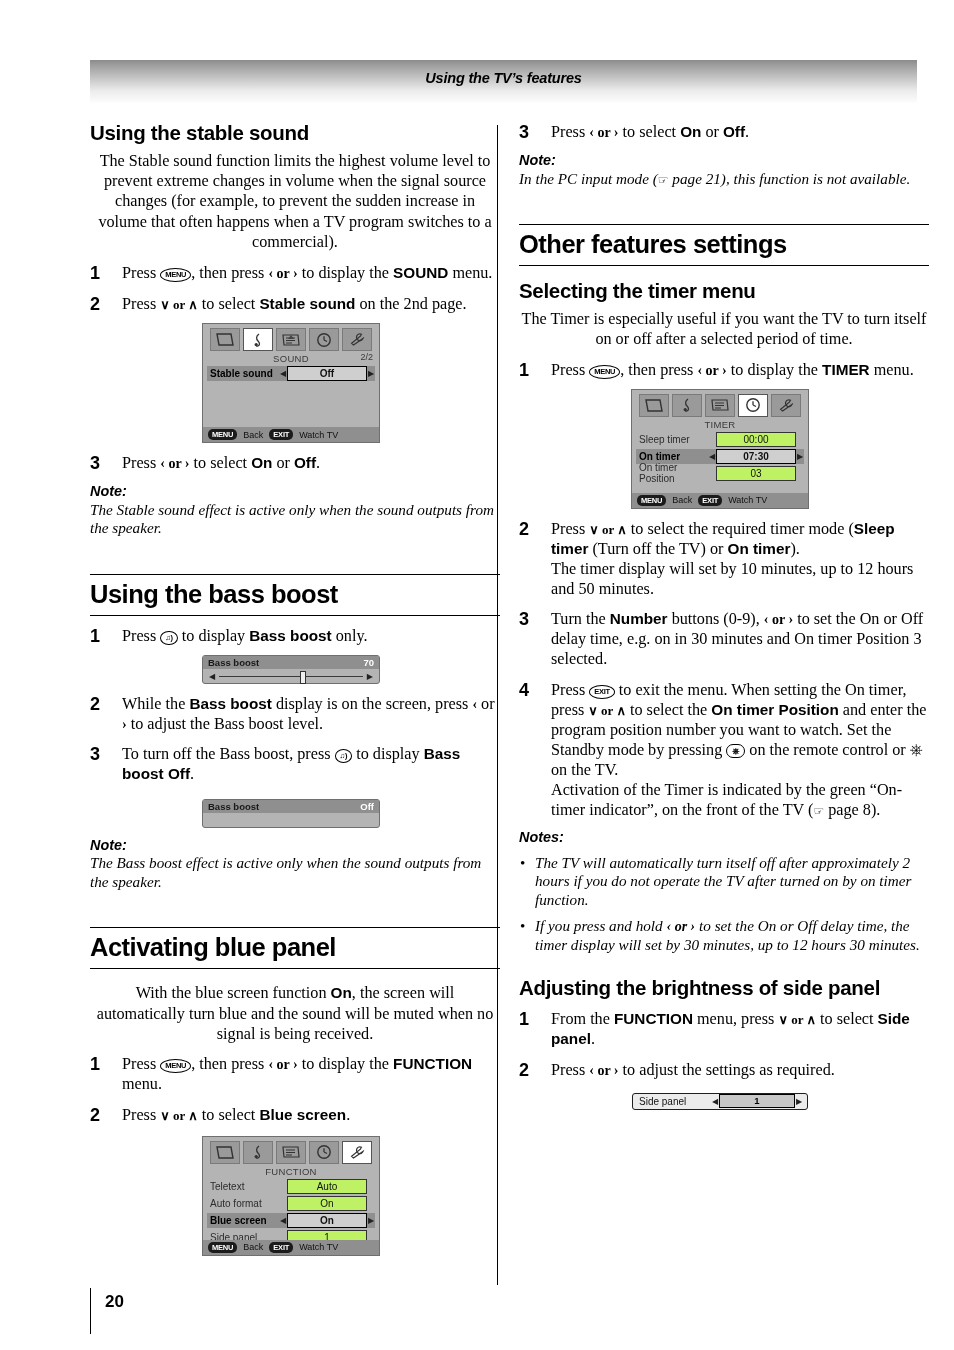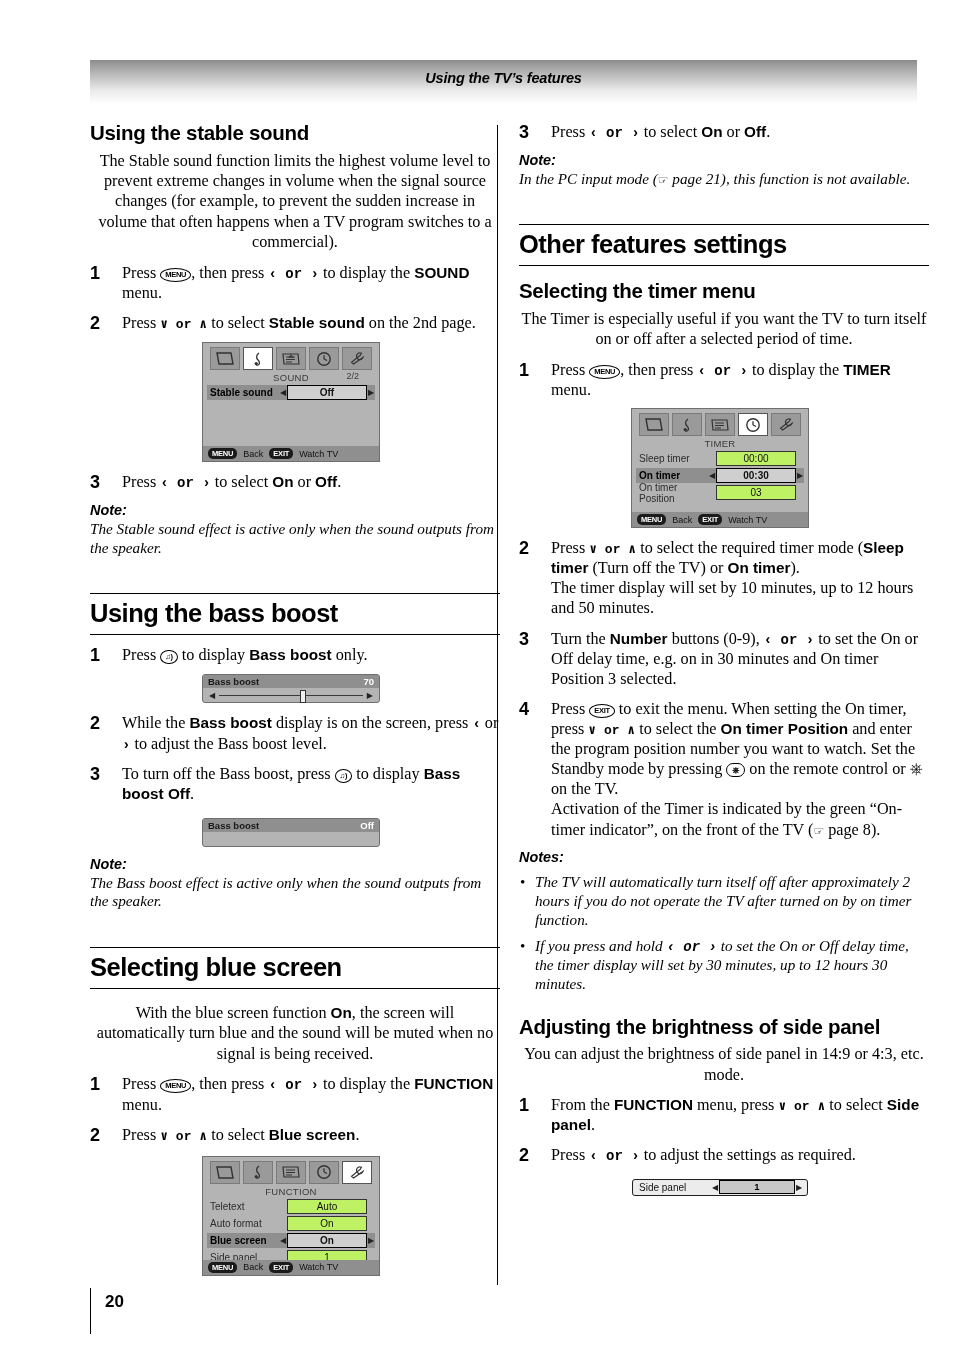--- a/index.html
+++ b/index.html
@@ -69,22 +69,22 @@
   .b{font-family:"Liberation Sans", sans-serif;font-weight:bold;font-size:15.3px;}
 
   
   .key{
     display:inline-block;border:1.4px solid #000;border-radius:50%;
     font-family:"Liberation Sans", sans-serif;font-weight:bold;
     font-size:7.5px;line-height:12px;height:12px;padding:0 4px;
     vertical-align:1px;letter-spacing:-0.3px;
   }
   .key-oval{border-radius:7px;padding:0 5px;font-size:9px;}
-  .arr{font-family:Liberation Mono, monospace;font-weight:bold;font-size:14px;}
-  .arrv{font-family:Liberation Mono, monospace;font-weight:bold;font-size:13px;}
+  .arr{font-family:Liberation Serif, serif;font-weight:bold;font-size:14px;}
+  .arrv{font-family:Liberation Serif, serif;font-weight:bold;font-size:13px;}
   .hand{font-family:"DejaVu Sans",sans-serif;font-size:12px;}
 
   
   .note{margin-top:9px;font-style:italic;font-size:15.2px;line-height:1.22;}
   .note-label{
     font-family:"Liberation Sans", sans-serif;
     font-weight:bold;font-style:italic;font-size:14.4px;display:block;
   }
   .note-list{margin:0;padding:0;list-style:none;}
   .note-list li{
@@ -109,21 +109,21 @@
     width:28px;height:21px;background:#9a9a9a;border:1px solid #7a7a7a;
     display:flex;align-items:center;justify-content:center;
   }
   .osd-icon.active{background:#ffffff;border-color:#555;}
   .osd-icon svg{display:block;}
   .osd-titlerow{
     display:flex;align-items:center;justify-content:center;position:relative;
     height:13px;font-size:9.5px;color:#3a3a3a;
   }
   .osd-title{font-size:9.5px;letter-spacing:0.3px;}
-  .osd-page{position:absolute;right:20px;top:0px;font-size:9px;}
+  .osd-page{position:absolute;right:6px;top:0px;font-size:9px;}
   .osd-caret{
     position:absolute;left:50%;top:11px;margin-left:-3px;
     width:0;height:0;border-left:3px solid transparent;border-right:3px solid transparent;
     border-bottom:4px solid #444;
   }
   .osd-rows{padding:1px 4px 0 4px;}
   .osd-row{
     display:flex;align-items:center;height:15px;margin-bottom:2px;position:relative;
   }
   .osd-row .lbl{font-size:10px;flex:1;padding-left:3px;color:#2c2c2c;}
@@ -325,21 +325,21 @@
       </div>
     </div>
 
     <div class="note">
       <span class="note-label">Note:</span>
       <span>The Bass boost effect is active only when the sound outputs from the speaker.</span>
     </div>
 
     <div class="gap-l"></div>
 
-    <h1 class="sec">Selecting blue screen</h1>
+    <h1 class="sec">Activating blue panel</h1>
 
     <div style="height:14px"></div>
     <p class="body"><span>With the blue screen function </span><span class="b">On</span><span>, the screen will automatically turn blue and the sound will be muted when no signal is being received.</span></p>
 
     <div class="step">
       <div class="num">1</div>
       <div class="txt"><span>Press </span><span class="key">MENU</span><span>, then press </span><span class="arr">‹ or ›</span><span> to display the </span><span class="b">FUNCTION</span><span> menu.</span></div>
     </div>
 
     <div class="step">
@@ -479,21 +479,21 @@
       <div class="osd-rows">
         <div class="osd-row">
           <span class="lbl">Sleep timer</span>
           <span class="osd-lt hide">◀</span>
           <span class="osd-val">00:00</span>
           <span class="osd-rt hide">▶</span>
         </div>
         <div class="osd-row sel">
           <span class="lbl">On timer</span>
           <span class="osd-lt">◀</span>
-          <span class="osd-val">00:30</span>
+          <span class="osd-val">07:30</span>
           <span class="osd-rt">▶</span>
         </div>
         <div class="osd-row">
           <span class="lbl">On timer Position</span>
           <span class="osd-lt hide">◀</span>
           <span class="osd-val">03</span>
           <span class="osd-rt hide">▶</span>
         </div>
       </div>
       <div class="osd-footer">
@@ -523,21 +523,20 @@
       <span class="note-label">Notes:</span>
       <ul class="note-list">
         <li>The TV will automatically turn itself off after approximately 2 hours if you do not operate the TV after turned on by on timer function.</li>
         <li><span>If you press and hold </span><span class="arr">‹ or ›</span><span> to set the On or Off delay time, the timer display will set by 30 minutes, up to 12 hours 30 minutes.</span></li>
       </ul>
     </div>
 
     <div class="gap-m"></div>
 
     <h2 class="sub">Adjusting the brightness of side panel</h2>
-    <p class="body">You can adjust the brightness of side panel in 14:9 or 4:3, etc. mode.</p>
 
     <div class="step">
       <div class="num">1</div>
       <div class="txt"><span>From the </span><span class="b">FUNCTION</span><span> menu, press </span><span class="arrv">∨ or ∧</span><span> to select </span><span class="b">Side panel</span><span>.</span></div>
     </div>
 
     <div class="step">
       <div class="num">2</div>
       <div class="txt"><span>Press </span><span class="arr">‹ or ›</span><span> to adjust the settings as required.</span></div>
     </div>

